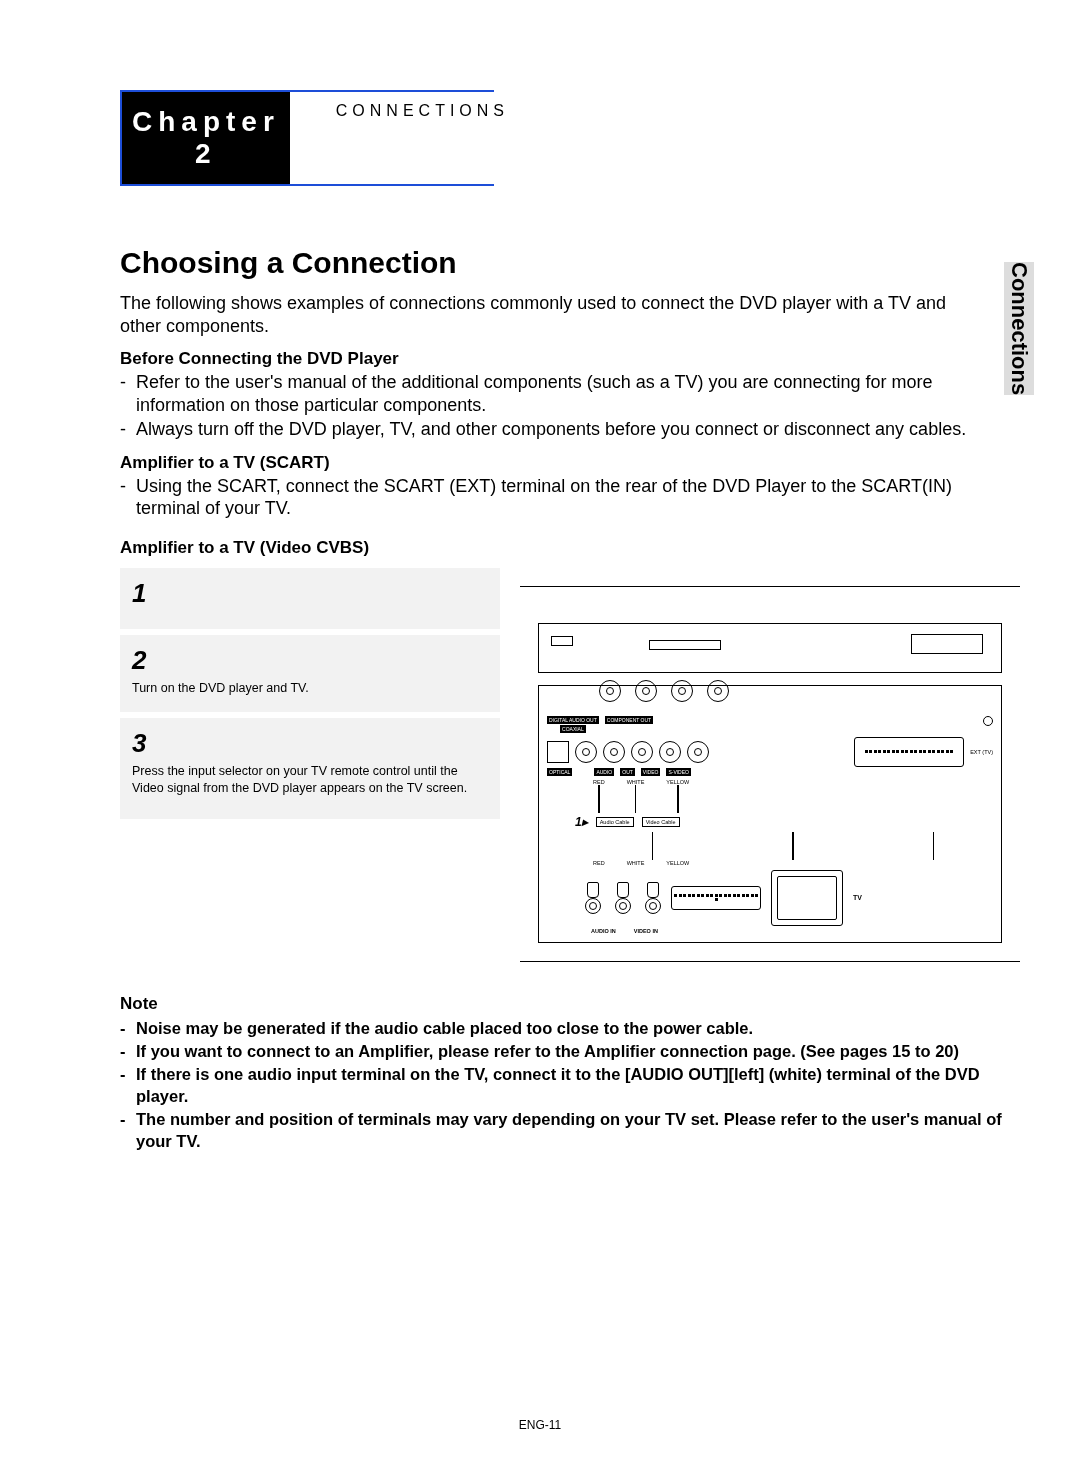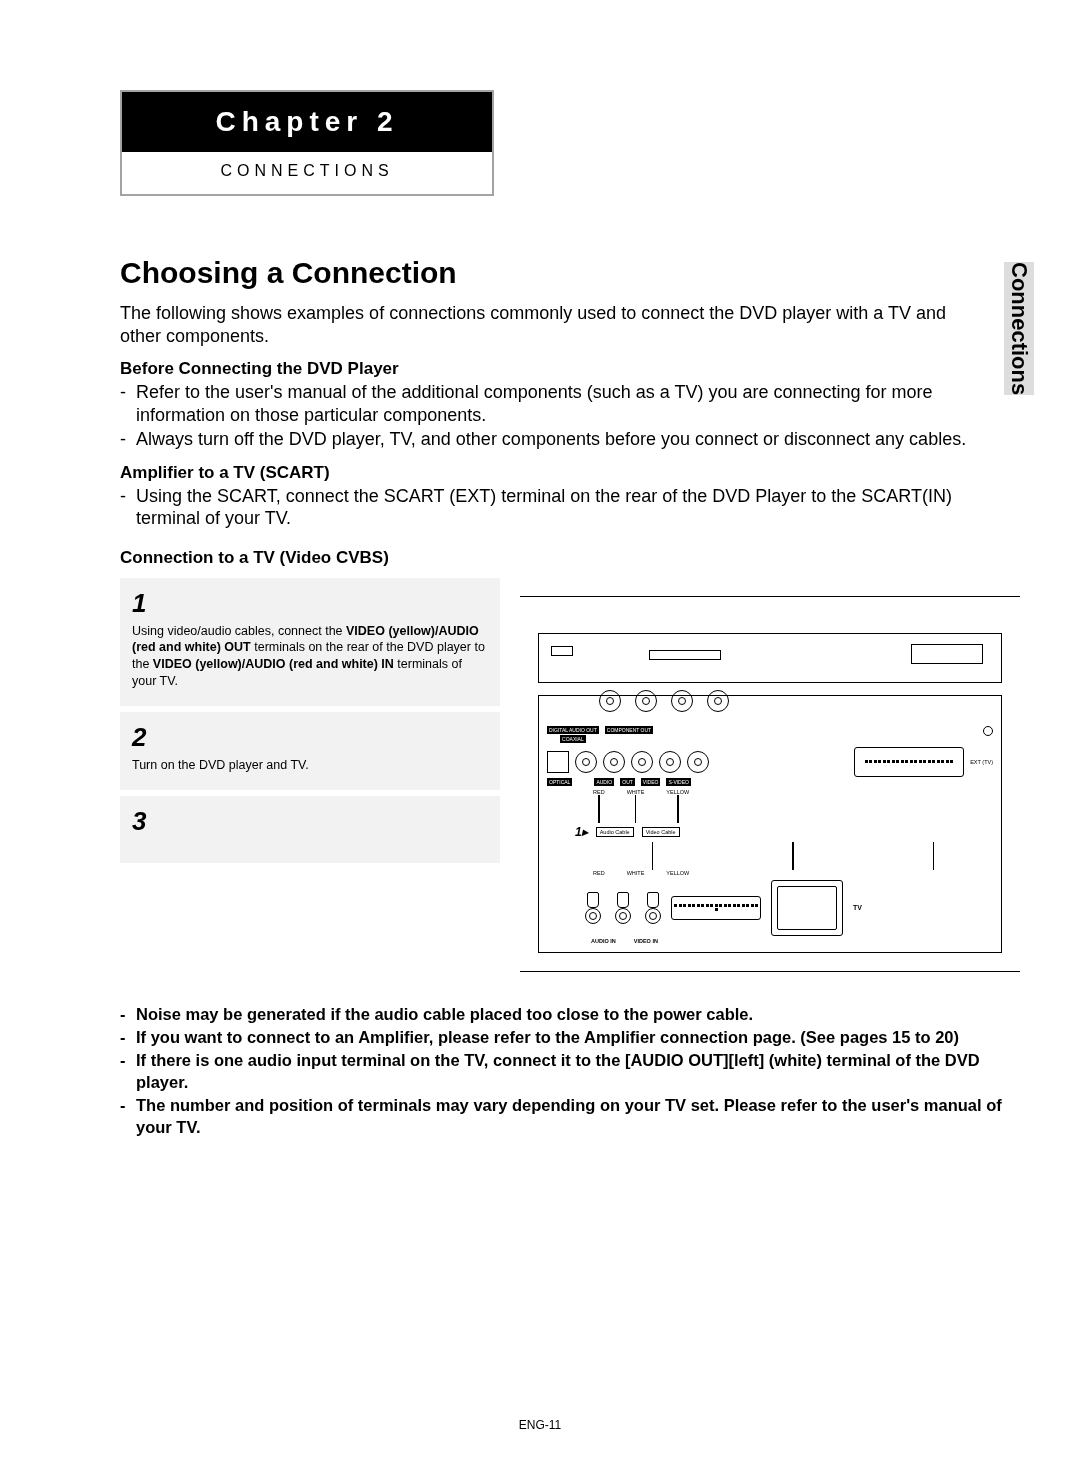--- a/index.html
+++ b/index.html
@@ -13,24 +13,25 @@
     position: relative;
     box-sizing: border-box;
   }
   .page {
     padding: 90px 60px 40px 120px;
     position: relative;
     height: 100%;
     box-sizing: border-box;
   }
   .chapter-box {
-    border: 2px solid #a3a3a3;
+    border: 2px solid #1d4ed8;
     width: 370px;
     display: flex;
-    flex-direction: column;
+    flex-direction: row;
+    gap: 36px;
   }
   .chapter-title {
     background: #000;
     color: #fff;
     font-size: 28px;
     font-weight: bold;
     letter-spacing: 6px;
     padding: 14px 10px;
     text-align: center;
   }
@@ -276,36 +277,34 @@
   <ul class="bullets">
     <li>Refer to the user's manual of the additional components (such as a TV) you are connecting for more information on those particular components.</li>
     <li>Always turn off the DVD player, TV, and other components before you connect or disconnect any cables.</li>
   </ul>
 
   <h3 class="sub">Amplifier to a TV (SCART)</h3>
   <ul class="bullets">
     <li>Using the SCART, connect the SCART (EXT) terminal on the rear of the DVD Player to the SCART(IN) terminal of your TV.</li>
   </ul>
 
-  <h3 class="sub" style="margin-top:18px;">Connection to a TV (Video CVBS)</h3>
+  <h3 class="sub" style="margin-top:18px;">Amplifier to a TV (Video CVBS)</h3>
 
   <div class="steps-area">
     <div class="steps-col">
       <div class="step">
         <div class="step-num">1</div>
-        <div class="step-txt">
-          <span>Using video/audio cables, connect the </span><b>VIDEO (yellow)/AUDIO (red and white) OUT</b><span> terminals on the rear of the DVD player to the </span><b>VIDEO (yellow)/AUDIO (red and white) IN</b><span> terminals of your TV.</span>
-        </div>
       </div>
       <div class="step">
         <div class="step-num">2</div>
         <div class="step-txt">Turn on the DVD player and TV.</div>
       </div>
       <div class="step" style="padding-bottom:22px;">
         <div class="step-num">3</div>
+        <div class="step-txt">Press the input selector on your TV remote control until the Video signal from the DVD player appears on the TV screen.</div>
       </div>
     </div>
 
     <div class="diagram-col">
       <div class="diagram-outer">
 
         <div class="dvd-box">
           <div class="slot" style="left:12px; top:12px; width:20px;"></div>
           <div class="slot" style="left:110px; top:16px; width:70px;"></div>
           <div class="slot" style="right:18px; top:10px; width:70px; height:18px;"></div>
@@ -462,20 +461,21 @@
             <div class="tiny-text" style="font-weight:bold;">VIDEO IN</div>
           </div>
         </div>
 
         <div class="diag-bottom-rule"></div>
       </div>
     </div>
   </div>
 
   <div class="notes">
+    <h4>Note</h4>
     <ul class="notes-list">
       <li><b>Noise may be generated if the audio cable placed too close to the power cable.</b></li>
       <li>If you want to connect to an Amplifier, please refer to the Amplifier connection page. (See pages 15 to 20)</li>
       <li>If there is one audio input terminal on the TV, connect it to the [AUDIO OUT][left] (white) terminal of the DVD player.</li>
       <li>The number and position of terminals may vary depending on your TV set. Please refer to the user's manual of your TV.</li>
     </ul>
   </div>
 
   <div class="page-num">ENG-11</div>
 </div>

